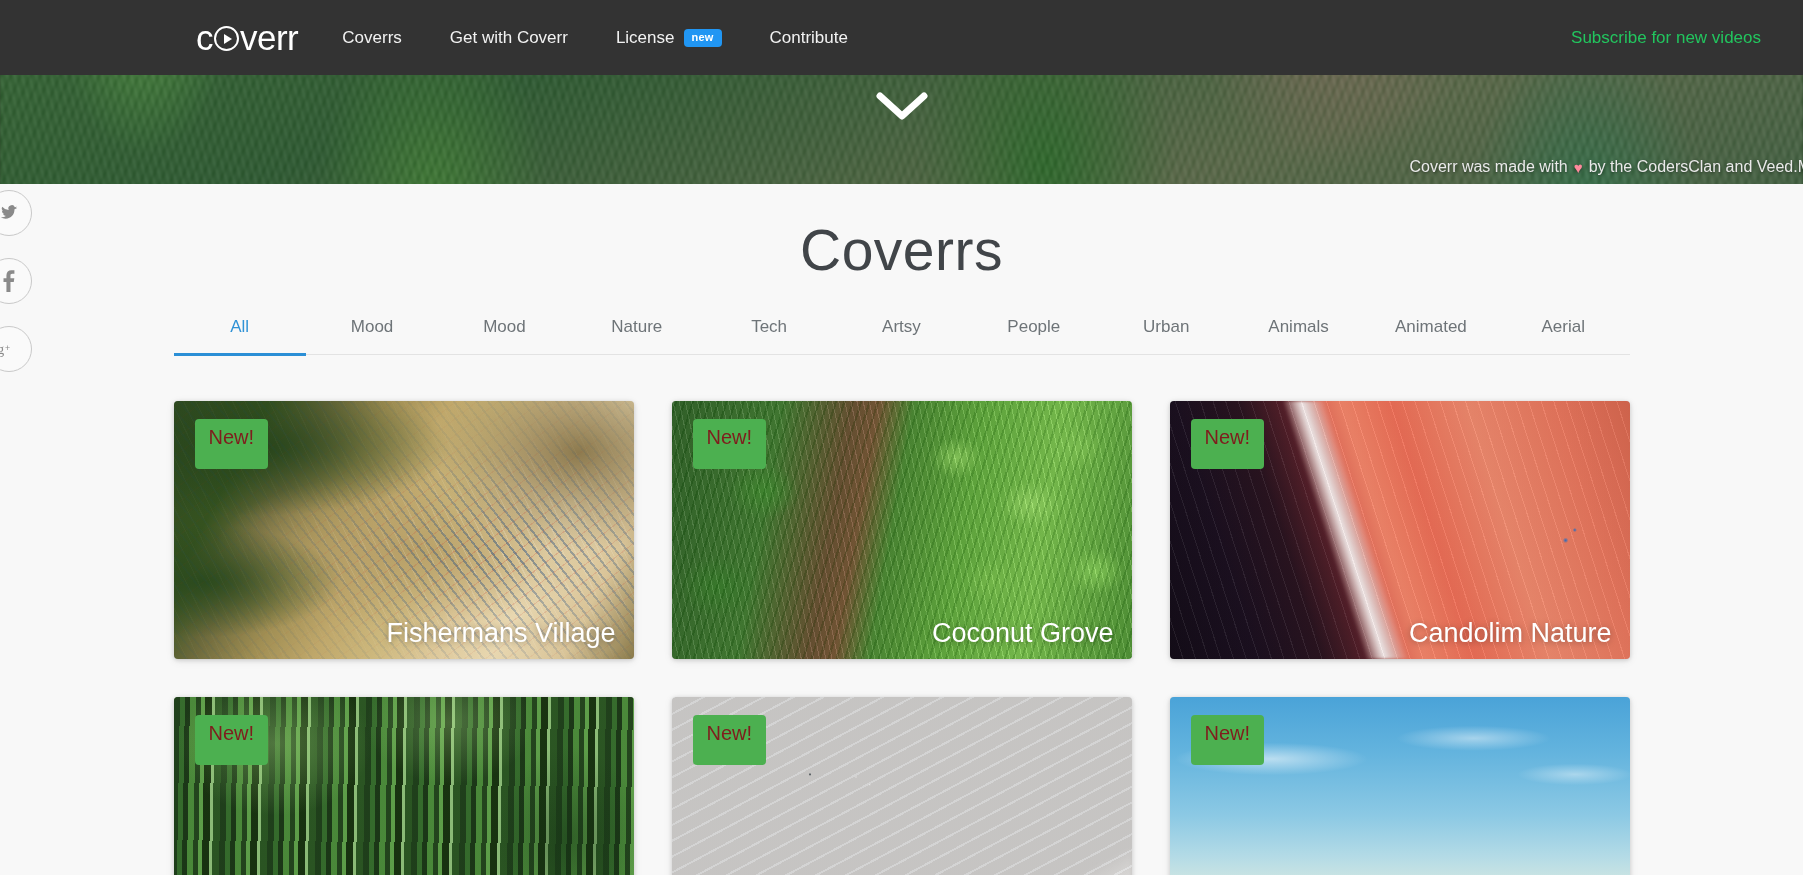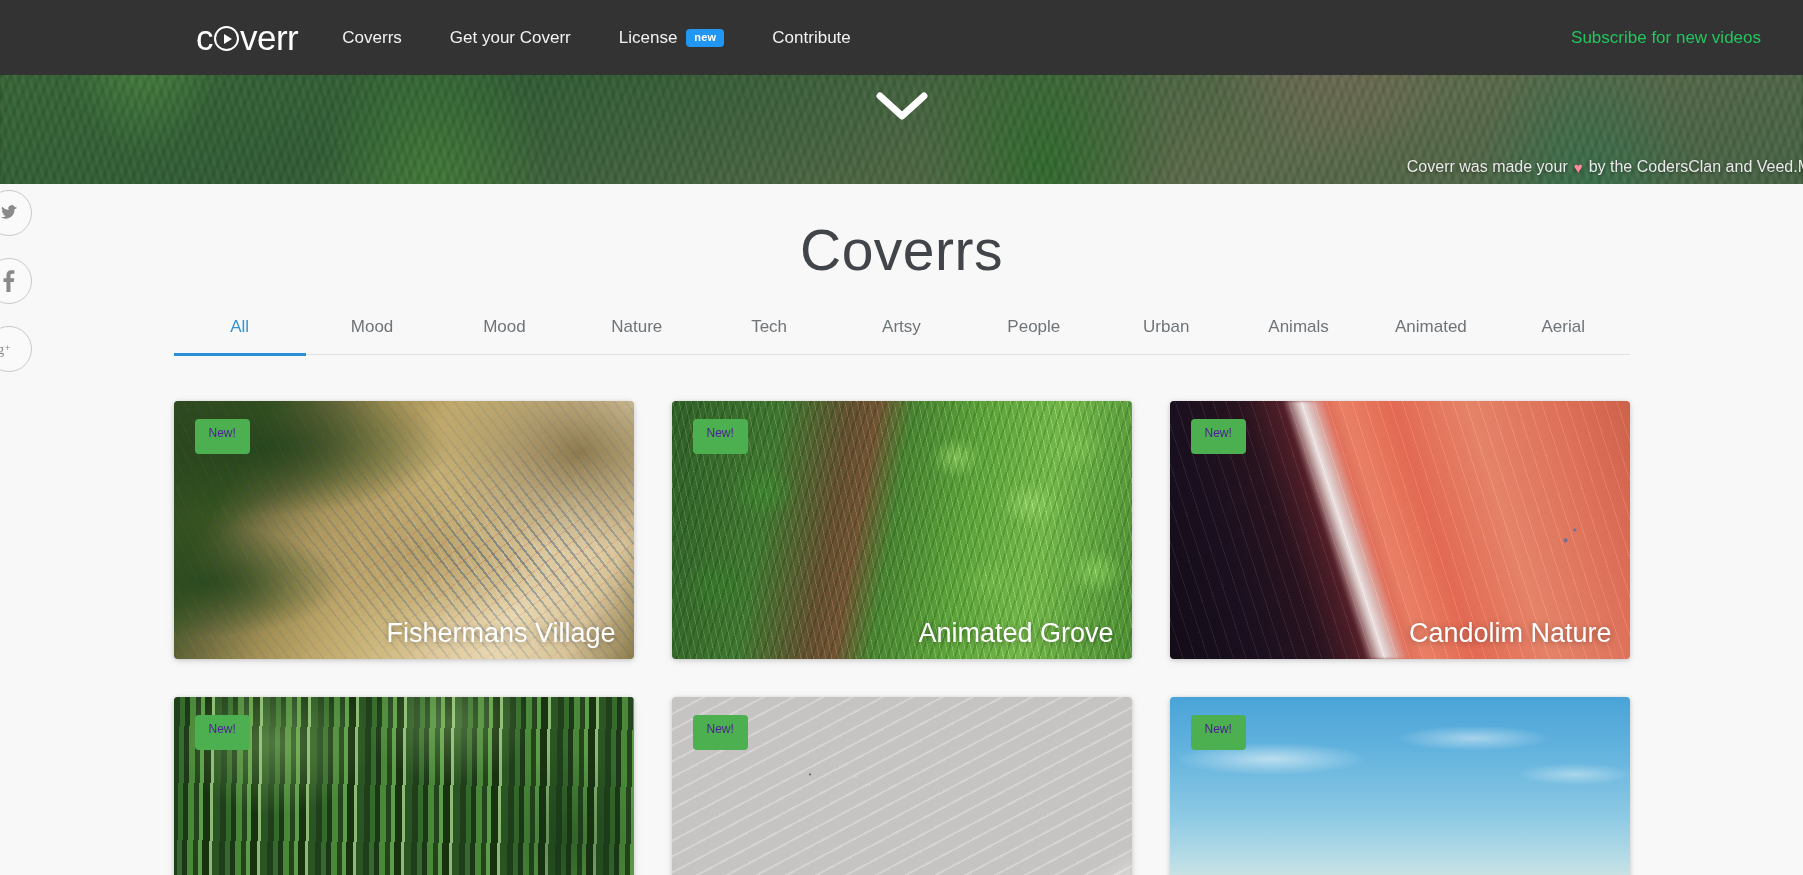--- a/index.html
+++ b/index.html
@@ -214,24 +214,24 @@
     overflow: hidden;
     box-shadow: 0 1px 4px rgba(0,0,0,0.16), 0 2px 10px rgba(0,0,0,0.08);
     cursor: pointer;
     background: #cfcfcf;
   }
   .card-media { position: absolute; inset: 0; }
   .card-badge {
     position: absolute;
     left: 21px; top: 18px;
     background: #4cb050;
-    color: #4c1d95;
-    font-size: 12px;
+    color: #7f1d1d;
+    font-size: 20px;
     border-radius: 4px;
-    padding: 8px 14px 15px;
+    padding: 8px 14px 22px;
     line-height: 1;
     z-index: 3;
   }
   .card-title {
     position: absolute;
     right: 18px;
     bottom: 10px;
     color: #ffffff;
     font-size: 27px;
     font-weight: 300;
@@ -407,21 +407,21 @@
         </span>
         <span>verr</span>
       </span>
   </div>
 
   <div class="nav">
     <div class="nav-item">
       <span>Coverrs</span>
     </div>
     <div class="nav-item">
-      <span>Get your Coverr</span>
+      <span>Get with Coverr</span>
     </div>
     <div class="nav-item">
       <span>License</span>
       <span class="badge-new">new</span>
     </div>
     <div class="nav-item">
       <span>Contribute</span>
     </div>
   </div>
 
@@ -433,21 +433,21 @@
     <div class="art-jungle"></div>
   </div>
 
   <div class="chevron">
     <svg width="52" height="30" viewBox="0 0 52 30" aria-hidden="true">
       <polyline points="4,5 26,25 48,5" fill="none" stroke="#ffffff" stroke-width="7" stroke-linecap="round" stroke-linejoin="round"></polyline>
     </svg>
   </div>
 
   <div class="hero-credit">
-    <span>Coverr was made your</span>
+    <span>Coverr was made with</span>
     <span class="heart">♥</span>
     <span>by the CodersClan and Veed.M</span>
   </div>
 </div>
 
 <div class="social-rail">
   <div class="social-btn">
     <svg width="20" height="18" viewBox="0 0 24 24" aria-hidden="true">
       <path fill="#8a8a8a" d="M23 4.9a8.5 8.5 0 0 1-2.4.7 4.2 4.2 0 0 0 1.8-2.3 8.4 8.4 0 0 1-2.6 1A4.2 4.2 0 0 0 11.6 8a11.9 11.9 0 0 1-8.6-4.4 4.2 4.2 0 0 0 1.3 5.6A4.1 4.1 0 0 1 2.4 8.7v.1a4.2 4.2 0 0 0 3.4 4.1 4.2 4.2 0 0 1-1.9.1 4.2 4.2 0 0 0 3.9 2.9A8.4 8.4 0 0 1 1 17.6a11.9 11.9 0 0 0 6.4 1.9c7.7 0 11.9-6.4 11.9-11.9v-.5A8.5 8.5 0 0 0 23 4.9z"></path>
     </svg>
@@ -491,21 +491,21 @@
         </div>
       <div class="card-badge">New!</div>
       <div class="card-title">Fishermans Village</div>
     </div>
 
     <div class="card">
       <div class="card-media">
           <div class="art-grove"></div>
         </div>
       <div class="card-badge">New!</div>
-      <div class="card-title">Animated Grove</div>
+      <div class="card-title">Coconut Grove</div>
     </div>
 
     <div class="card">
       <div class="card-media">
           <div class="art-candolim"></div>
         </div>
       <div class="card-badge">New!</div>
       <div class="card-title">Candolim Nature</div>
     </div>
 

